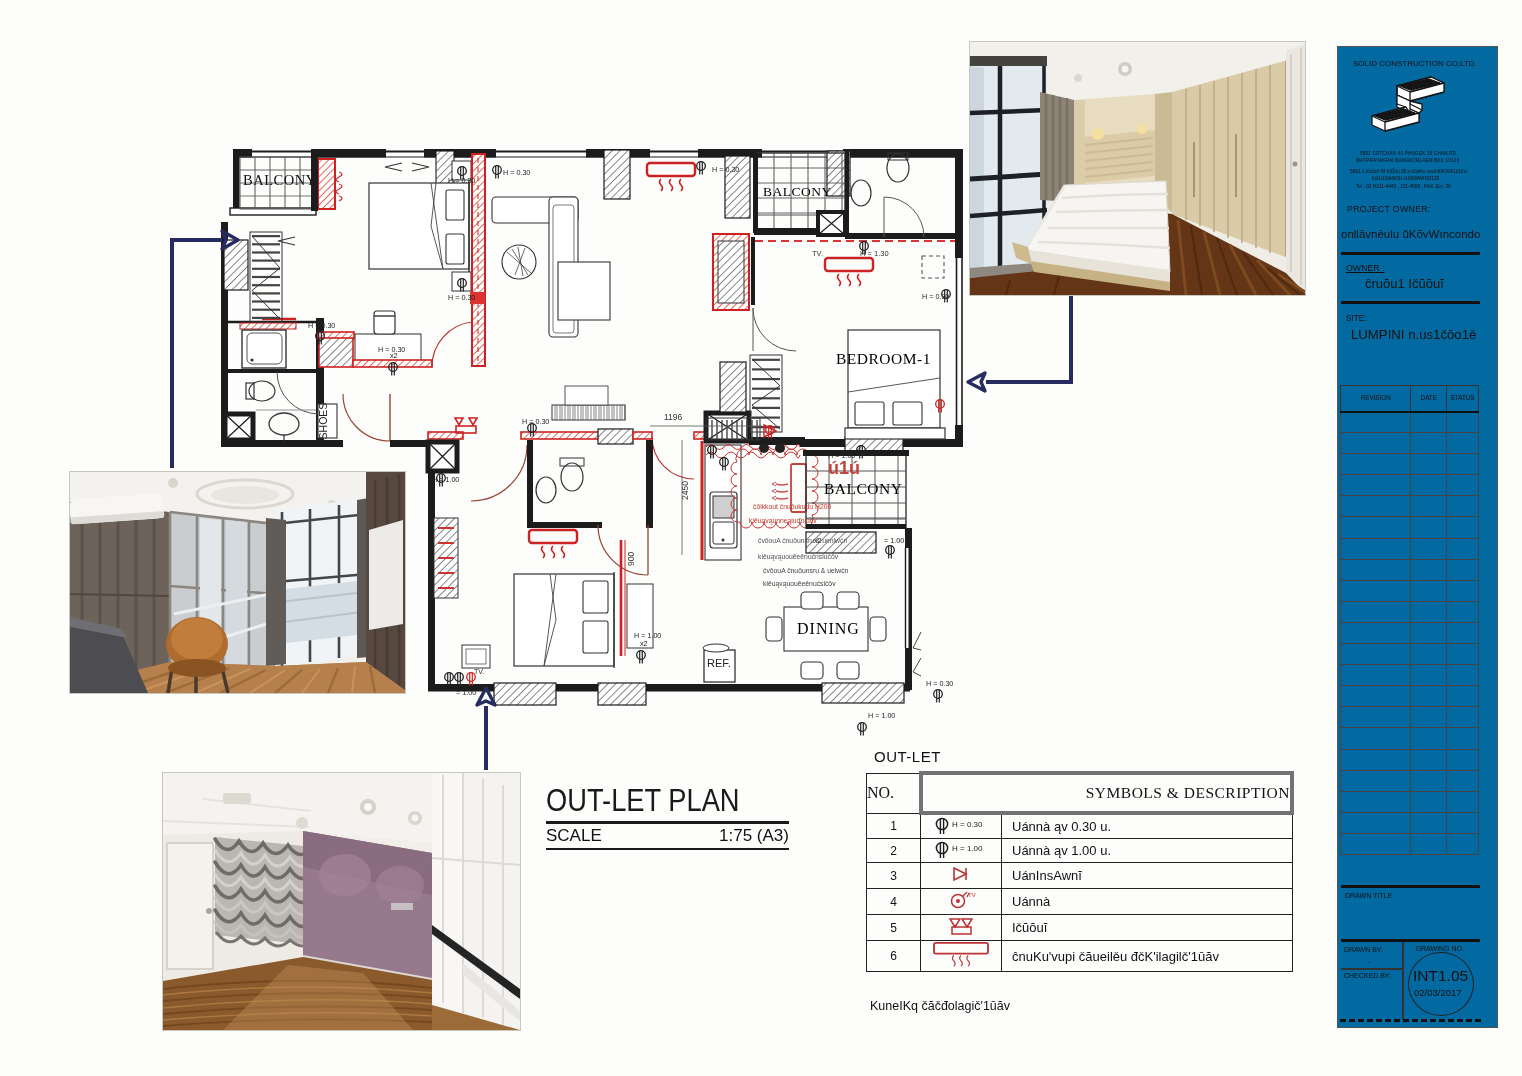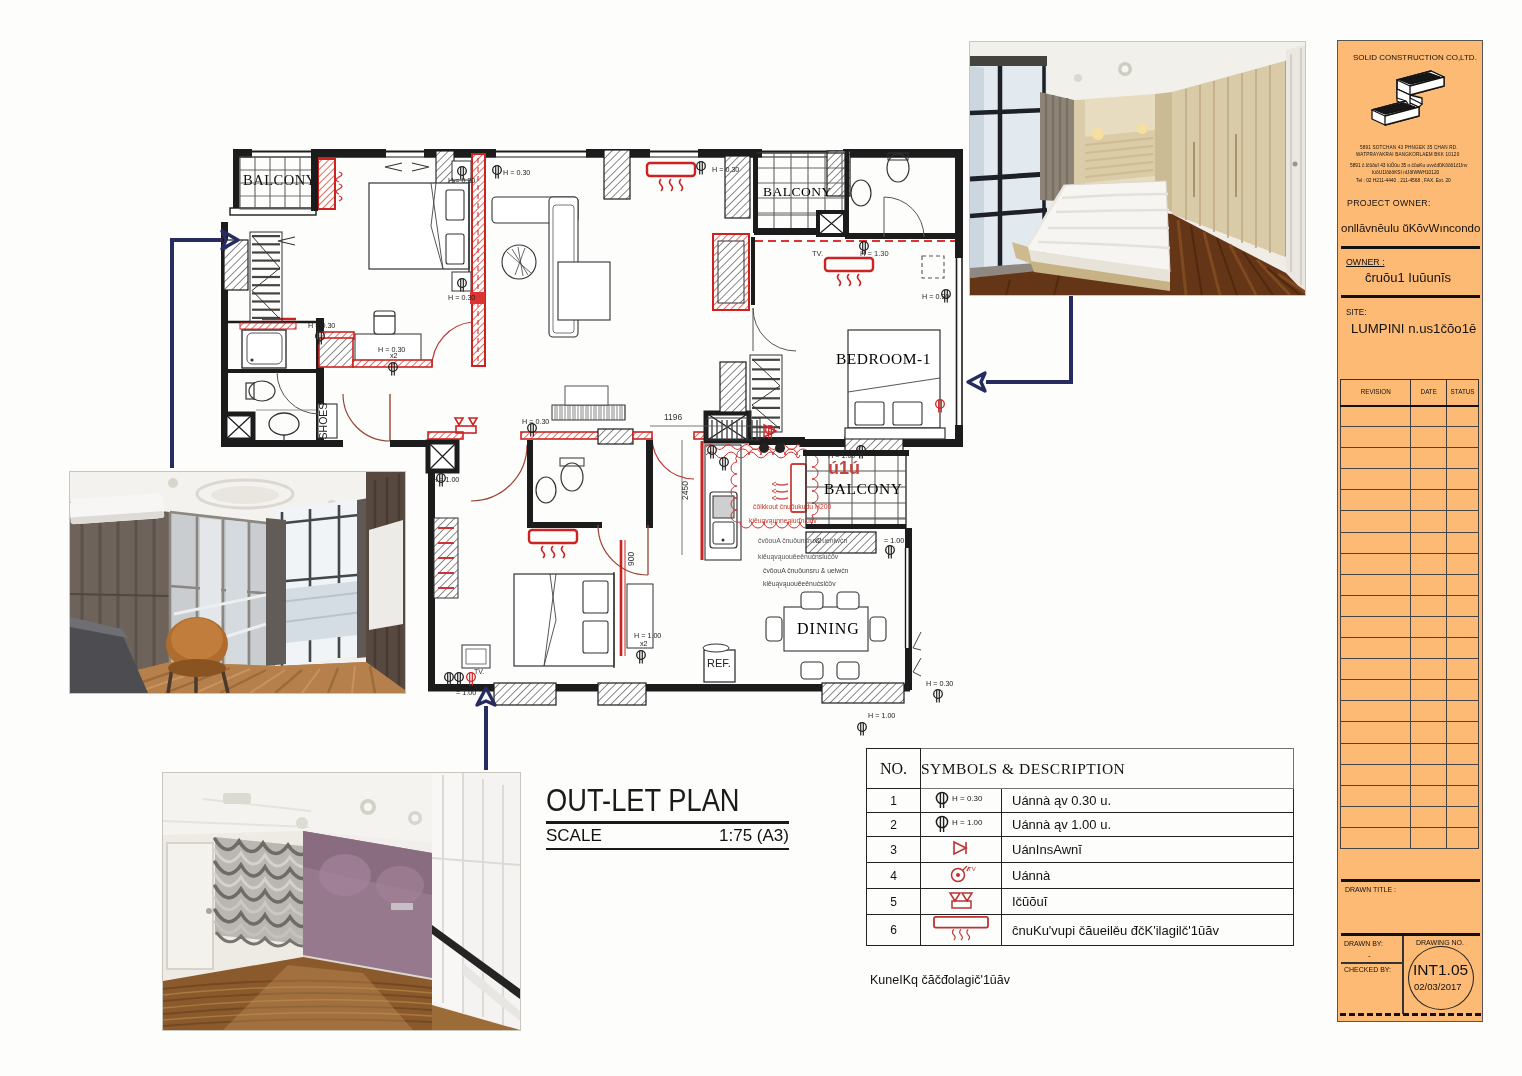--- a/index.html
+++ b/index.html
@@ -577,25 +577,26 @@
 <div style="font-size:31px;color:#1a1a1a;transform:scaleX(0.88);transform-origin:0 0;white-space:nowrap">OUT-LET PLAN</div>
 <div style="height:3px;background:#1a1a1a;width:243px;margin-top:2px"></div>
 <div style="font-size:17px;margin-top:2px;width:243px;display:flex;justify-content:space-between">
       <span>SCALE</span>
       <span>1:75 (A3)</span>
     </div>
 <div style="height:1.5px;background:#1a1a1a;width:243px;margin-top:2px"></div>
 </div>
 
 <div class="abs" style="left:866px;top:748px;width:430px">
+<div style="font-size:15px;margin-bottom:6px;margin-left:8px;letter-spacing:0.5px">OUT-LET</div>
 <table style="width:428px;border:1.5px solid #222">
 <tbody>
         <tr style="height:40px">
-          <td class="ser" style="border:1px solid #222;width:54px;text-align:center;font-size:16px;font-family:'Liberation Serif'">NO.</td>
-          <td colspan="2" class="ser" style="border:1px solid #737373;text-align:left;font-size:15.5px;font-family:'Liberation Serif';letter-spacing:0.5px">SYMBOLS &amp; DESCRIPTION</td>
+          <td class="ser" style="border:1px solid #222;width:54px;text-align:left;font-size:16px;font-family:'Liberation Serif'">NO.</td>
+          <td colspan="2" class="ser" style="border:4px solid #737373;text-align:right;font-size:15.5px;font-family:'Liberation Serif';letter-spacing:0.5px">SYMBOLS &amp; DESCRIPTION</td>
         </tr>
 <tr style="height:23px">
           <td style="border:1px solid #222;border-left:1.5px solid #222;width:54px;text-align:center;font-size:12px">1</td>
           <td style="border:1px solid #222;width:69px;text-align:center;padding:0"><svg width="66" height="20" viewBox="0 0 66 20">
               <g stroke="#1d1d1d" fill="none">
                 <circle cx="14" cy="9" r="5.6" stroke-width="1.5"></circle>
                 <line x1="12.4" y1="3.6" x2="12.4" y2="19" stroke-width="1.4"></line>
                 <line x1="15.6" y1="3.6" x2="15.6" y2="19" stroke-width="1.4"></line>
               </g>
               <text x="24" y="12" font-size="8" fill="#222" font-family="Liberation Sans">H = 0.30</text>
@@ -646,21 +647,21 @@
               <rect x="10" y="2" width="60" height="12" rx="2" fill="none" stroke="#b33" stroke-width="2"></rect>
               <path d="M 32 16 q -3 3 0 6 q 3 3 0 6 M 40 16 q -3 3 0 6 q 3 3 0 6 M 48 16 q -3 3 0 6 q 3 3 0 6" stroke="#b33" stroke-width="1.3" fill="none"></path>
             </svg></td>
           <td style="border:1px solid #222;border-right:1.5px solid #222;font-size:13px;padding-left:10px">ĉnuKu'vupi čăueilěu đčK'ilagilč'1ūăv</td>
         </tr>
 </tbody>
     </table>
 <div style="font-size:12.5px;margin-top:27px;margin-left:4px">KuneIKq čăčđolagič'1ūăv</div>
 </div>
 
-<div class="abs" style="left:1337px;top:40px;width:146px;height:982px;border:1.5px solid #555;background:#fdba74">
+<div class="abs" style="left:1337px;top:46px;width:161px;height:982px;border:1.5px solid #555;background:#0369a1">
     <div class="abs" style="left:15px;top:12px;font-size:8px;white-space:nowrap;">SOLID CONSTRUCTION CO,LTD.</div>
     <svg class="abs" style="left:26px;top:24px" width="90" height="70" viewBox="0 0 90 70">
 <g stroke="#141414" stroke-width="1.3" fill="#fff" stroke-linejoin="round">
 <polygon points="33,15 67,6 80,12 80,21 46,30 33,24"></polygon>
 <polygon points="33,15 46,21 80,12 67,6"></polygon>
 <polygon points="46,21 46,30 80,21 80,12"></polygon>
 <polygon points="36,15 46,19 76,12 65,8" fill="#161616"></polygon>
 <polygon points="33,15 33,24 46,30 46,42 33,36 33,24" fill="#fff"></polygon>
 <polygon points="46,30 46,42 58,39 58,33"></polygon>
 <polygon points="8,45 42,36 55,42 55,51 21,60 8,54"></polygon>
@@ -673,21 +674,21 @@
     </svg>
     <div class="abs" style="left:22px;top:104px;font-size:4.6px;white-space:nowrap;letter-spacing:0.2px">5891 SOTCHAN 43 PHNGEK 35 CHAN RD.</div>
     <div class="abs" style="left:18px;top:111px;font-size:4.6px;white-space:nowrap;letter-spacing:0.2px">WATPRAYAKRAI BANGKORLAEM BKK 10120</div>
     <div class="abs" style="left:12px;top:122px;font-size:4.8px;white-space:nowrap;">5891 č.Ičŭŏuĭ 43 IūŮŭu 35 n.čŭuKu uvvčďŭKŏŏŏ1č1ĭnv</div>
     <div class="abs" style="left:34px;top:129px;font-size:4.8px;white-space:nowrap;">IūŏU1ĭŏŏŏKSI nĲŏIWWH10120</div>
     <div class="abs" style="left:18px;top:137px;font-size:4.8px;white-space:nowrap;">Tel : 02 H211-4440 , 211-4568 , FAX. Ext. 20</div>
     <div class="abs" style="left:9px;top:157px;font-size:8.8px;white-space:nowrap;letter-spacing:0.3px">PROJECT OWNER:</div>
     <div class="abs" style="left:3px;top:181px;font-size:11.5px;white-space:nowrap;">onllāvnēulu ŭKŏvWıncondo</div>
     <div class="abs" style="left:3px;top:205px;width:139px;height:2.5px;background:#111"></div>
     <div class="abs" style="left:8px;top:216px;font-size:8.8px;white-space:nowrap;text-decoration:underline;">OWNER :</div>
-    <div class="abs" style="left:27px;top:229px;font-size:13px;white-space:nowrap;">ĉruŏu1 Iuŭunĭs</div>
+    <div class="abs" style="left:27px;top:229px;font-size:13px;white-space:nowrap;">ĉruŏu1 Ičŭŏuĭ</div>
     <div class="abs" style="left:3px;top:254px;width:139px;height:2.5px;background:#111"></div>
     <div class="abs" style="left:8px;top:267px;font-size:8.2px;white-space:nowrap;">SITE:</div>
     <div class="abs" style="left:13px;top:280px;font-size:13.2px;white-space:nowrap;">LUMPINI n.us1čŏo1ē</div>
     <table class="abs" style="left:2px;top:338px;width:139px;border:1.5px solid #222">
       <colgroup>
         <col style="width:71px">
         <col style="width:36px">
         <col style="width:32px">
       </colgroup>
       <tbody>

